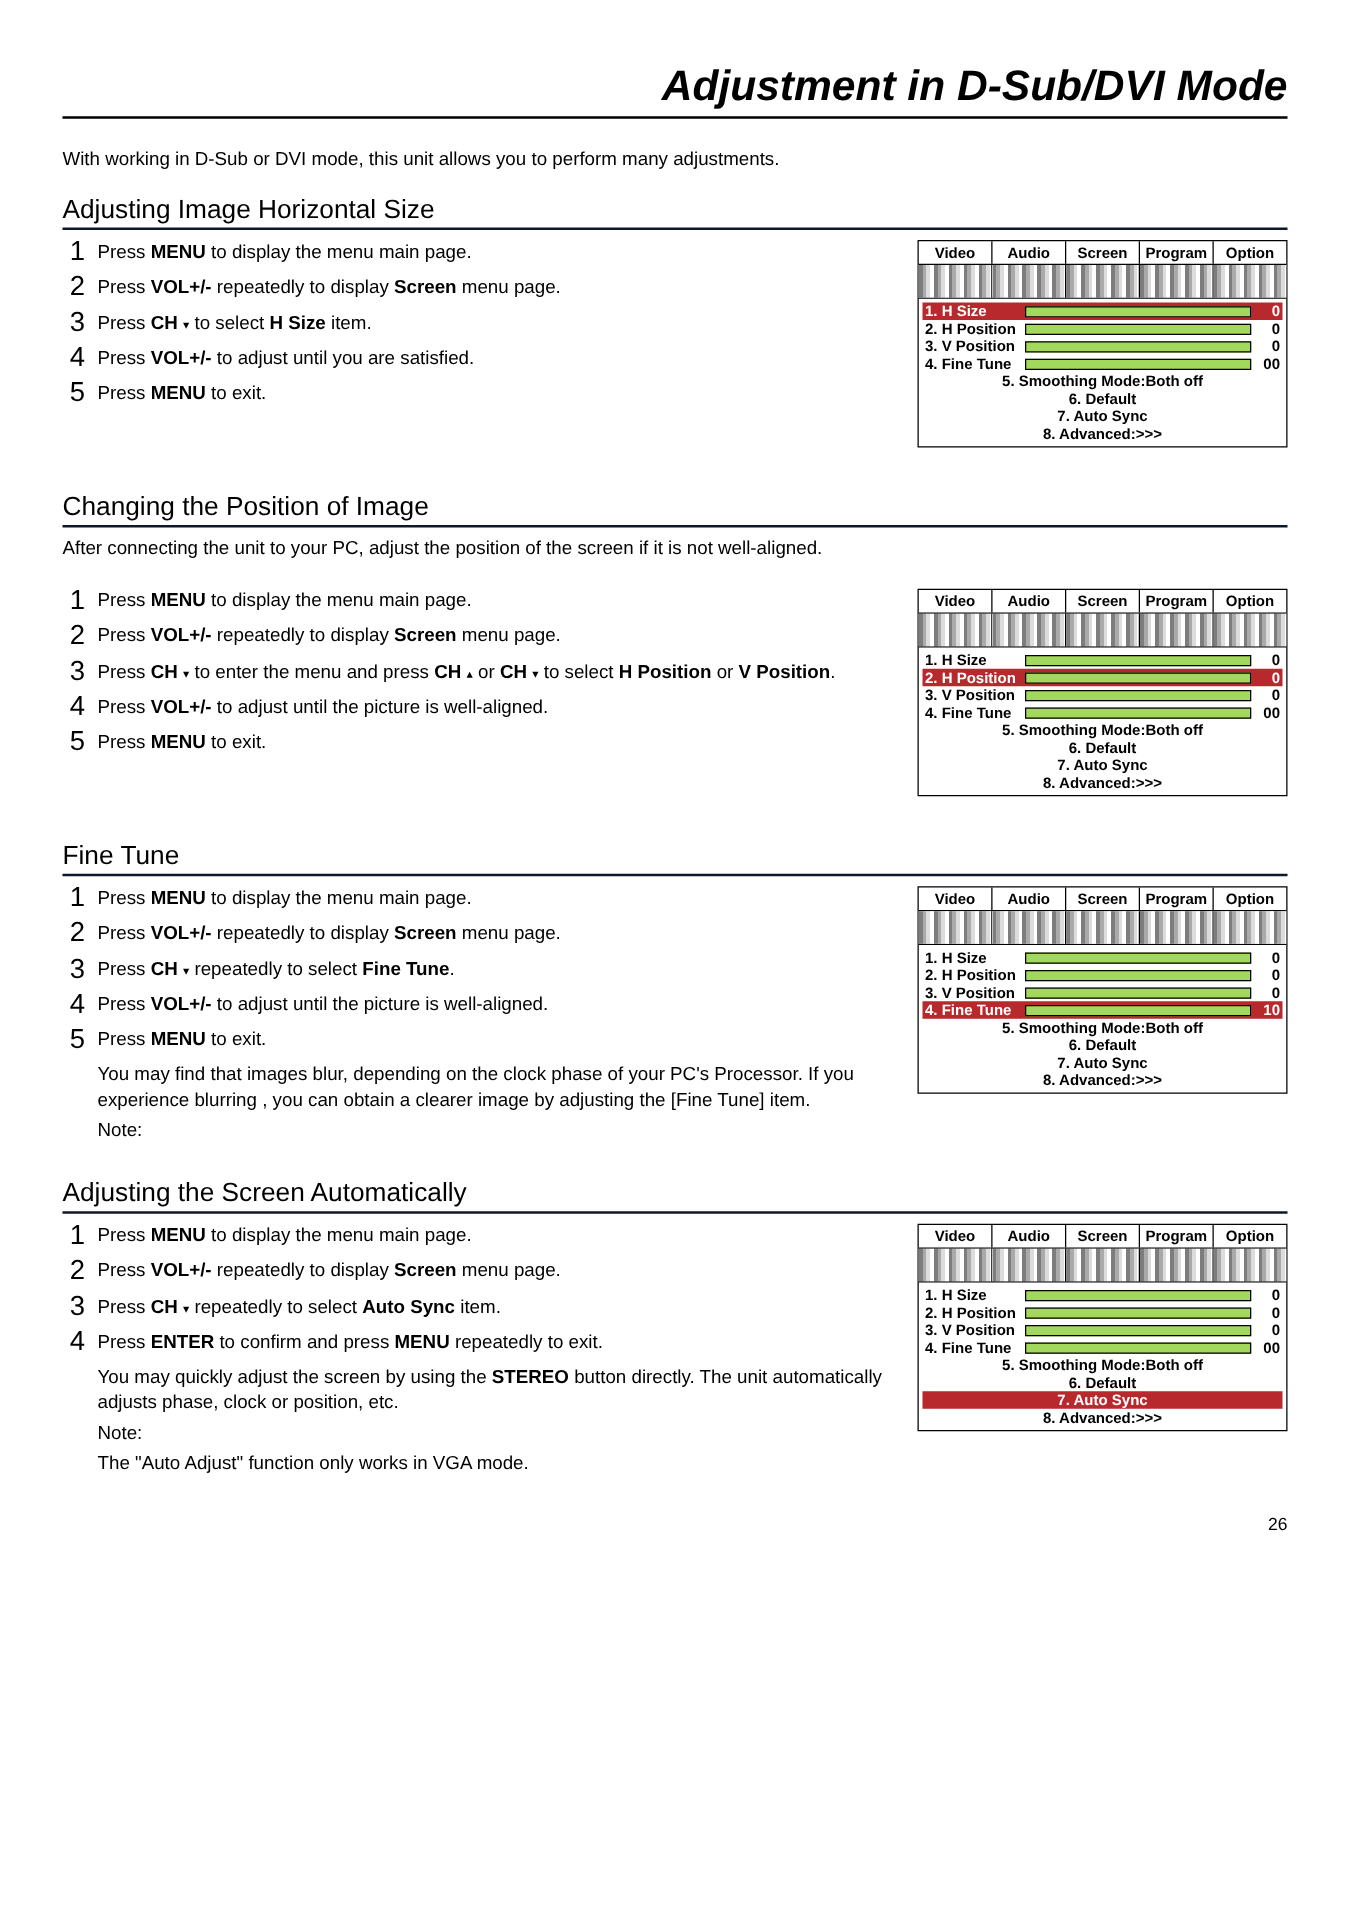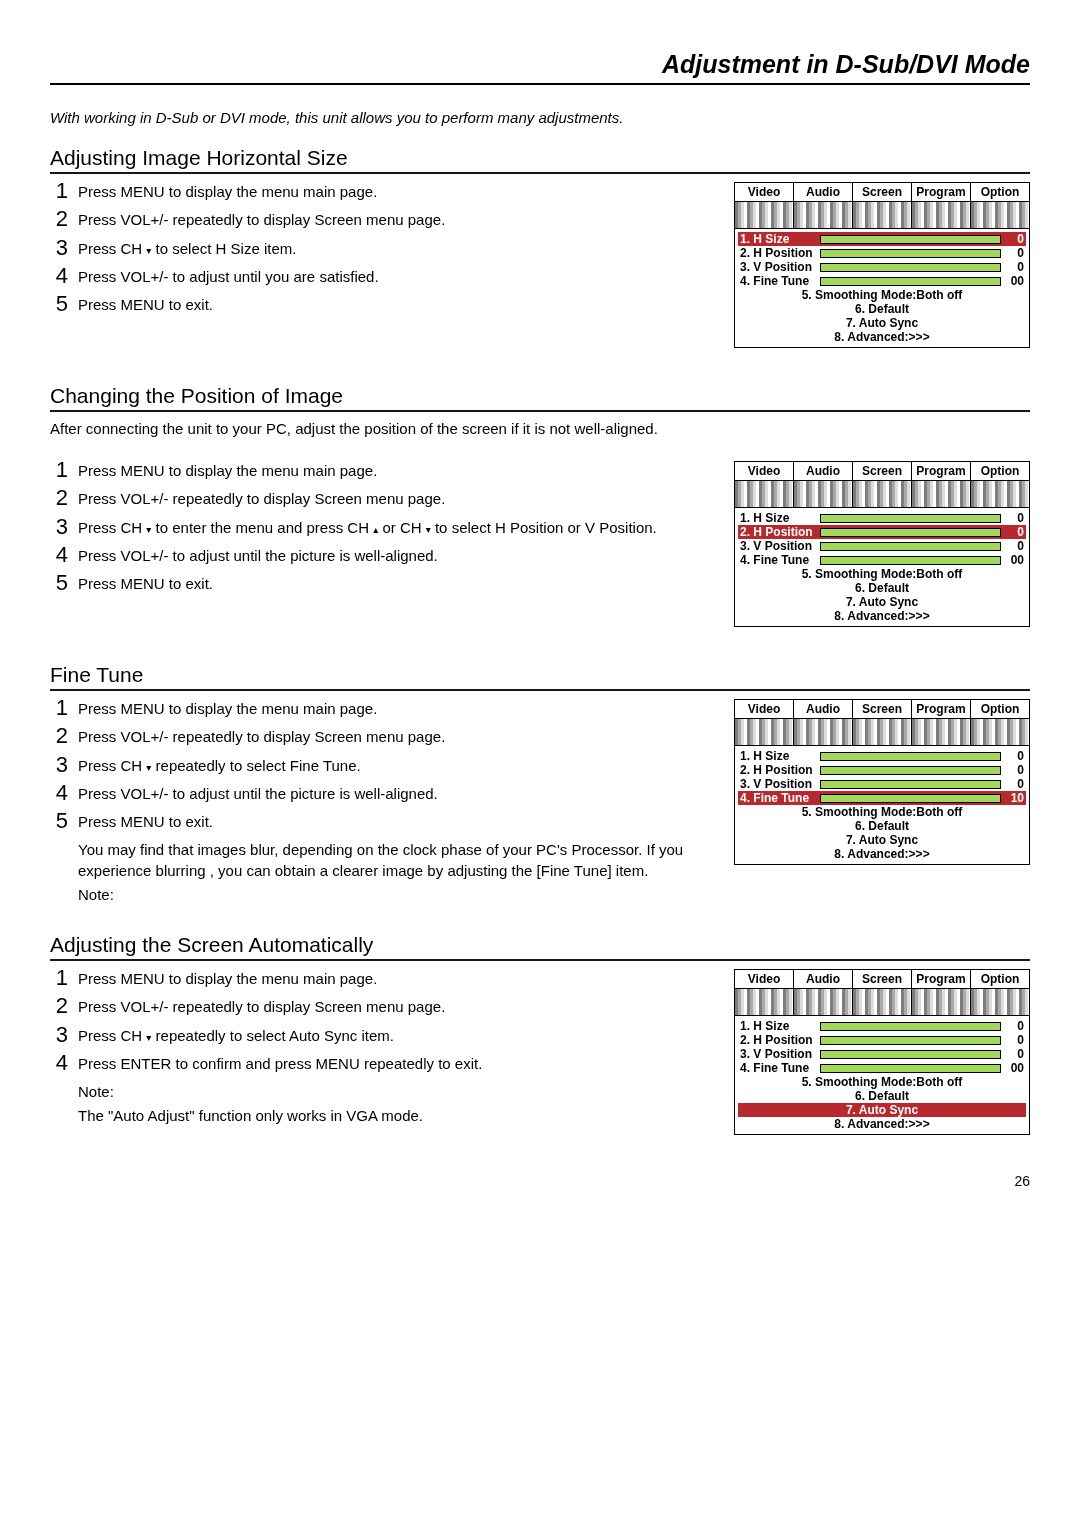--- a/index.html
+++ b/index.html
@@ -5,29 +5,29 @@
   * { box-sizing: border-box; margin: 0; padding: 0; }
   body {
     font-family: Arial, Helvetica, sans-serif;
     background: #fff;
     color: #000;
     padding: 50px 50px 30px 50px;
     width: 1080px;
     font-size: 15px;
   }
   .page-title {
-    font-size: 25px;
+    font-size: 34px;
     font-weight: bold;
     font-style: italic;
     text-align: right;
     border-bottom: 2px solid #000;
     padding-bottom: 4px;
     margin-bottom: 24px;
   }
-  .intro { margin-bottom: 20px; font-style: italic; }
+  .intro { margin-bottom: 20px; }
   .section { margin-bottom: 28px; }
   .section-title {
     font-size: 21px;
     border-bottom: 2px solid #0f172a;
     padding-bottom: 2px;
     margin-bottom: 8px;
   }
   .subtext { margin-bottom: 24px; }
   .row { display: flex; align-items: flex-start; gap: 20px; }
   .col-left { flex: 1; }
@@ -44,21 +44,21 @@
     content: counter(step);
     font-size: 22px;
     font-weight: normal;
     line-height: 1;
     min-width: 18px;
     text-align: right;
     margin-top: -2px;
   }
   .step-text { flex: 1; line-height: 1.35; }
   .note-block { margin-left: 28px; line-height: 1.35; margin-top:4px; }
-  b { font-weight: normal; }
+  b { font-weight: bold; }
   .osd {
     border: 1px solid #000;
     font-size: 12px;
     font-weight: bold;
     margin-bottom: 8px;
   }
   .osd-tabs { display: flex; border-bottom: 1px solid #000; justify-content: space-between; }
   .osd-tab {
     flex: 1;
     text-align: center;
@@ -380,20 +380,21 @@
             <li>
               <div class="step-text">Press <b>VOL+/-</b> repeatedly to display <b>Screen</b> menu page.</div>
             </li>
             <li>
               <div class="step-text">Press <b>CH</b> <span class="arrow">▾</span> repeatedly to select <b>Auto Sync</b> item.</div>
             </li>
             <li>
               <div class="step-text">Press <b>ENTER</b> to confirm and press <b>MENU</b> repeatedly to exit.</div>
             </li>
           </ol>
+        <div class="note-block">You may quickly adjust the screen by using the <b>STEREO</b> button directly. The unit automatically adjusts phase, clock or position, etc.</div>
           <div class="note-block">Note:</div>
           <div class="note-block">The "Auto Adjust" function only works in VGA mode.</div>
       </div>
       <div class="col-right">
           <div class="osd">
     <div class="osd-tabs">
               <div class="osd-tab">Video</div>
               <div class="osd-tab">Audio</div>
               <div class="osd-tab">Screen</div>
               <div class="osd-tab">Program</div>

